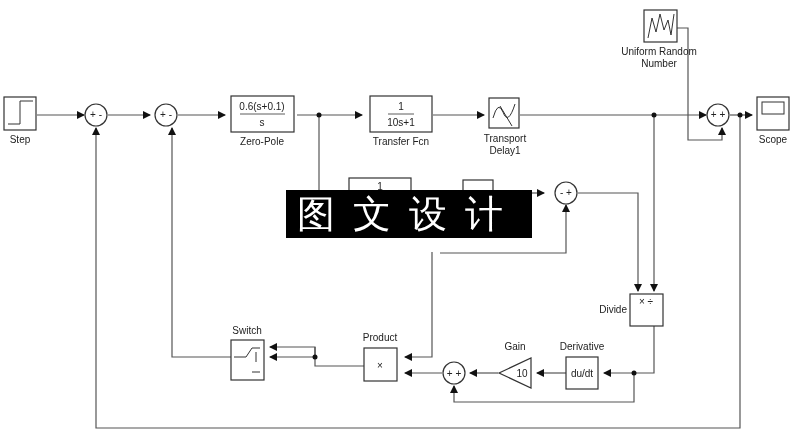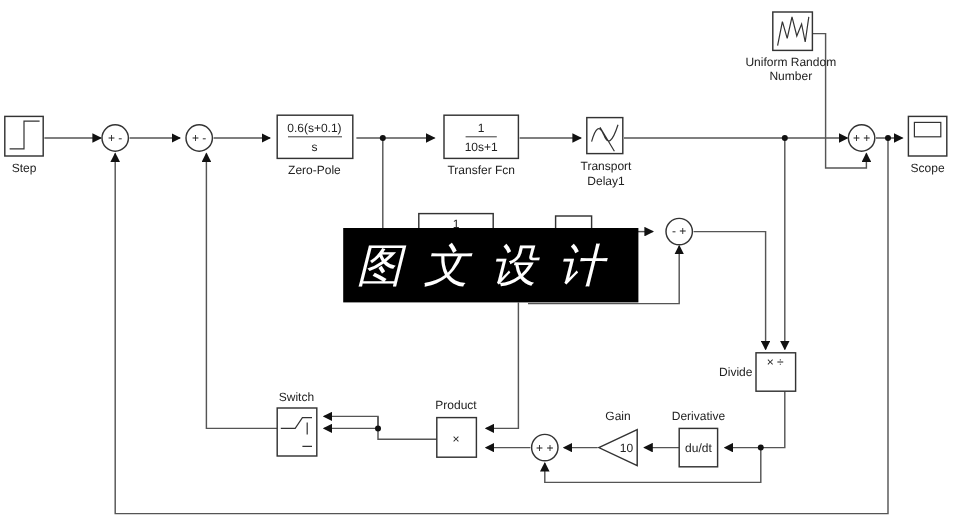--- a/index.html
+++ b/index.html
@@ -1,22 +1,22 @@
 <!DOCTYPE html>
 <html><head>
 <meta charset="utf-8">
 <style>
   html, body { margin:0; padding:0; background:#ffffff; }
   body { width:808px; height:443px; position:relative; overflow:hidden; font-family:"Liberation Sans", sans-serif; }
   #canvas { position:absolute; left:0; top:0; width:808px; height:443px; }
   .lbl { font-family:"Liberation Sans", sans-serif; font-size:10px; fill:#222; }
   .blk { fill:#fff; stroke:#333; stroke-width:1.2; }
   .wire { fill:none; stroke:#555; stroke-width:1.2; }
-  .overlay { position:absolute; left:286px; top:190px; width:246px; height:62px; background:#000; color:#fff;
-             font-family:"DejaVu Serif", serif; font-size:38px; letter-spacing:18px; display:flex; align-items:center; justify-content:center;font-style:italic; }
+  .overlay { position:absolute; left:286px; top:190px; width:246px; height:48px; background:#000; color:#fff;
+             font-family:"DejaVu Serif", serif; font-size:38px; letter-spacing:18px; display:flex; align-items:center; justify-content:center; }
 </style>
 </head>
 <body>
 
 <svg id="canvas" viewBox="0 0 808 443">
   <defs>
     <marker id="arr" markerWidth="8" markerHeight="8" refX="7" refY="4" orient="auto" markerUnits="userSpaceOnUse">
       <path d="M0,0 L8,4 L0,8 z" fill="#111"></path>
     </marker>
   </defs>

